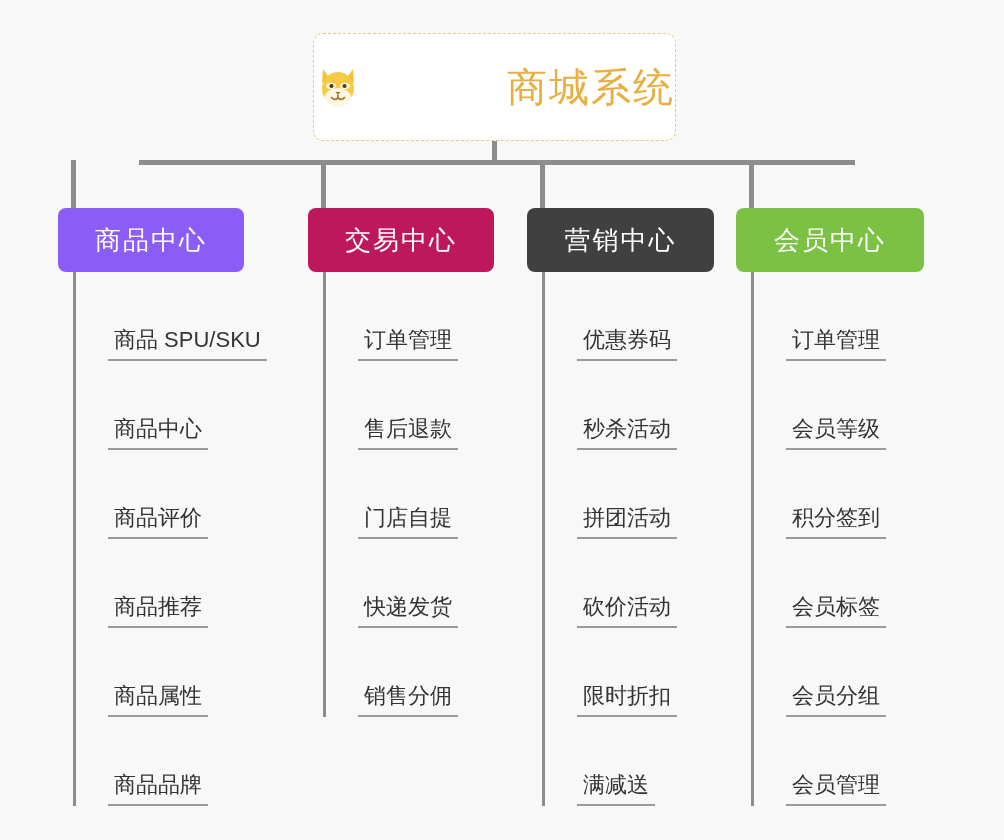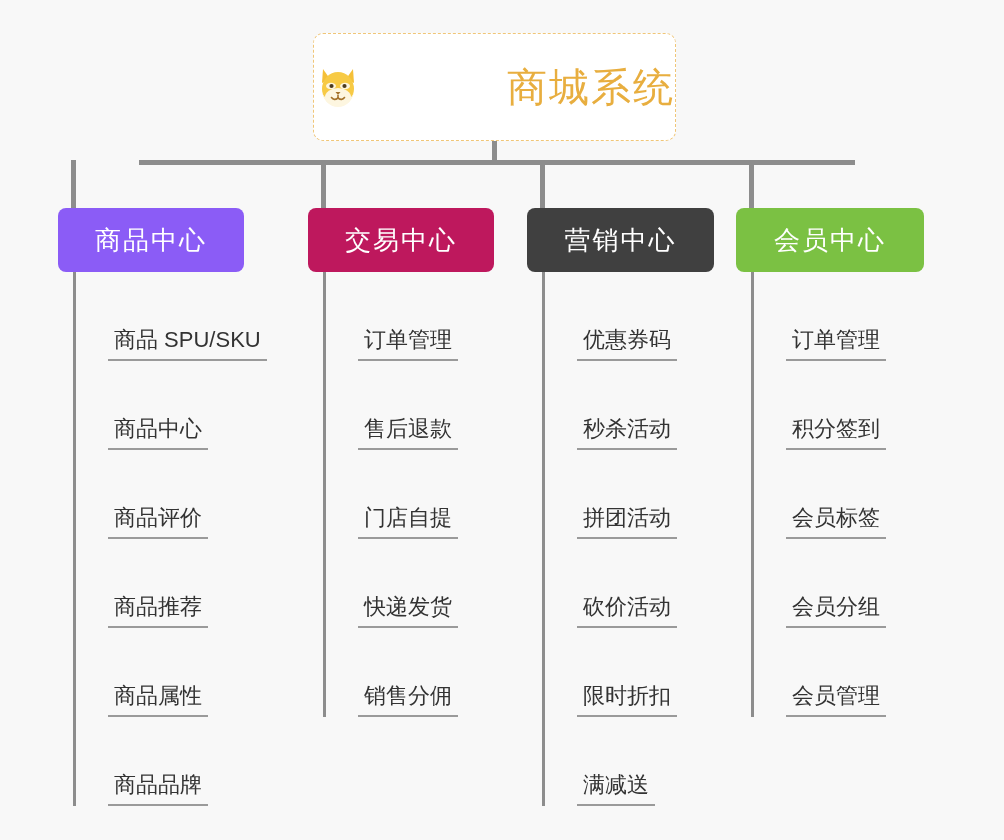--- a/index.html
+++ b/index.html
@@ -242,20 +242,23 @@
   <div class="column" id="col-3">
     <div class="col-drop"></div>
     <div class="col-header" style="background:#7bc143">
       <span>会员中心</span>
     </div>
     <div class="leaf-wrap">
       <div class="leaf">
           <div class="leaf-inner"><span class="leaf-label">订单管理</span></div>
         </div>
       <div class="leaf">
+          <div class="leaf-inner"><span class="leaf-label">会员等级</span></div>
+        </div>
+      <div class="leaf">
           <div class="leaf-inner"><span class="leaf-label">积分签到</span></div>
         </div>
       <div class="leaf">
           <div class="leaf-inner"><span class="leaf-label">会员标签</span></div>
         </div>
       <div class="leaf">
           <div class="leaf-inner"><span class="leaf-label">会员分组</span></div>
         </div>
       <div class="leaf">
           <div class="leaf-inner"><span class="leaf-label">会员管理</span></div>

